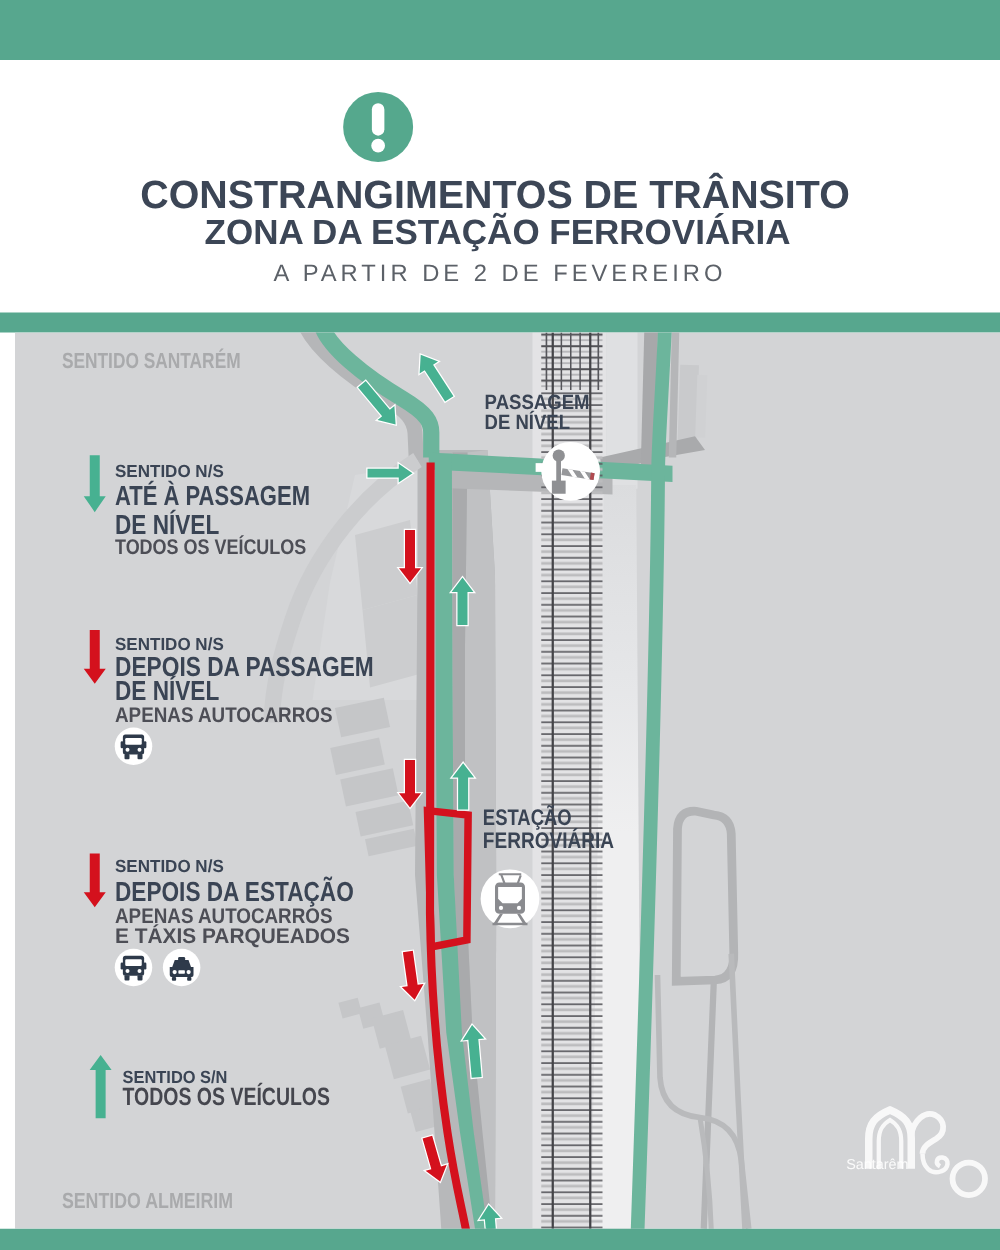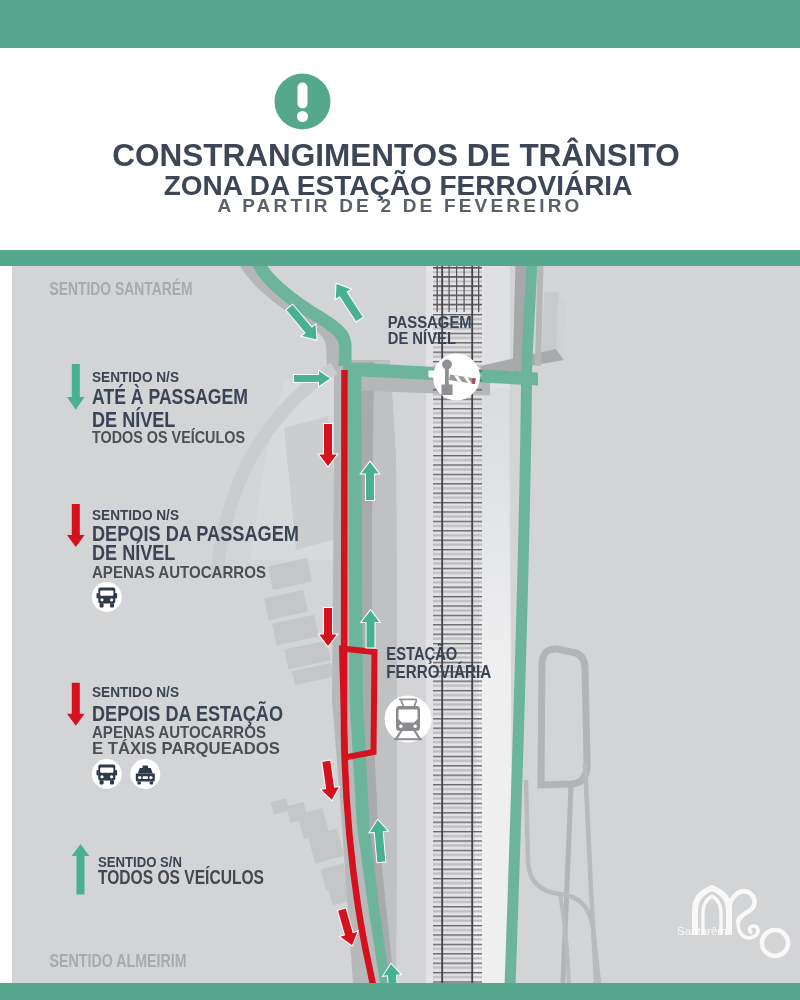--- a/index.html
+++ b/index.html
@@ -18,21 +18,21 @@
     <circle cx="28.5" cy="28.5" r="28" fill="#55a88d"></circle>
     <rect x="23.5" y="9.5" width="10" height="26" rx="5" fill="#ffffff"></rect>
     <circle cx="28.5" cy="43.5" r="5.5" fill="#ffffff"></circle>
   </svg>
 
 
   <div class="abs" style="left:-4px;top:140px;width:800px;line-height:1;text-align:center;font-size:31.5px;font-weight:bold;color:#3c4656;">CONSTRANGIMENTOS DE TRÂNSITO</div>
 
   <div class="abs" style="left:-2px;top:172px;width:800px;line-height:1;text-align:center;font-size:28px;font-weight:bold;color:#3c4656;">ZONA DA ESTAÇÃO FERROVIÁRIA</div>
 
-  <div class="abs" style="left:0;top:196px;width:800px;line-height:1;text-align:center;font-size:19px;font-weight:bold;color:#5c6168;letter-spacing:3.2px;">A PARTIR DE 2 DE FEVEREIRO</div>
+  <div class="abs" style="left:0;top:210px;width:800px;line-height:1;text-align:center;font-size:19px;font-weight:normal;color:#5c6168;letter-spacing:3.2px;">A PARTIR DE 2 DE FEVEREIRO</div>
 
   <div class="abs" style="left:0;top:250px;width:800px;height:16px;background:#57a78e;"></div>
 
   <div class="abs" style="left:12px;top:266px;width:800px;height:874px;">
   <svg width="800" height="717" viewBox="0 0 800 717" style="display:block">
     <defs>
       <pattern id="ties" x="0" y="0" width="52" height="9.4" patternUnits="userSpaceOnUse">
         <rect x="0" y="1" width="52" height="1.3" fill="#5a5a5f"></rect>
         <rect x="0" y="5" width="52" height="2.2" fill="#bcbcbe"></rect>
       </pattern>

